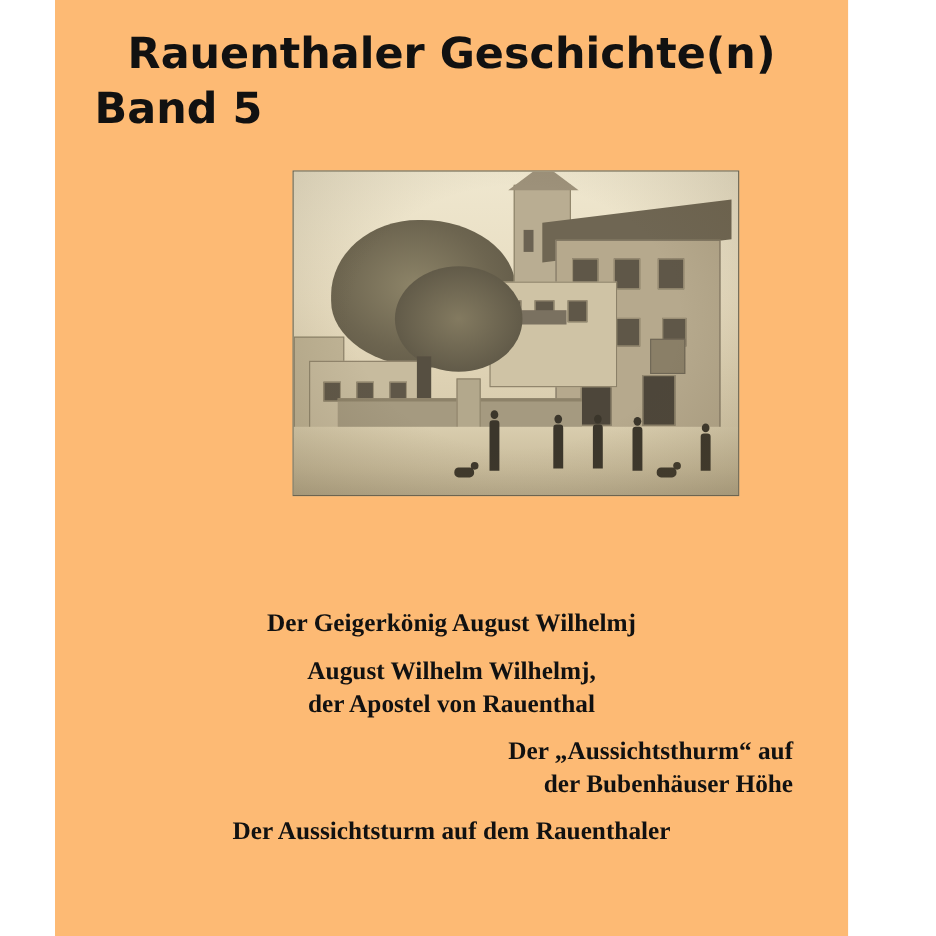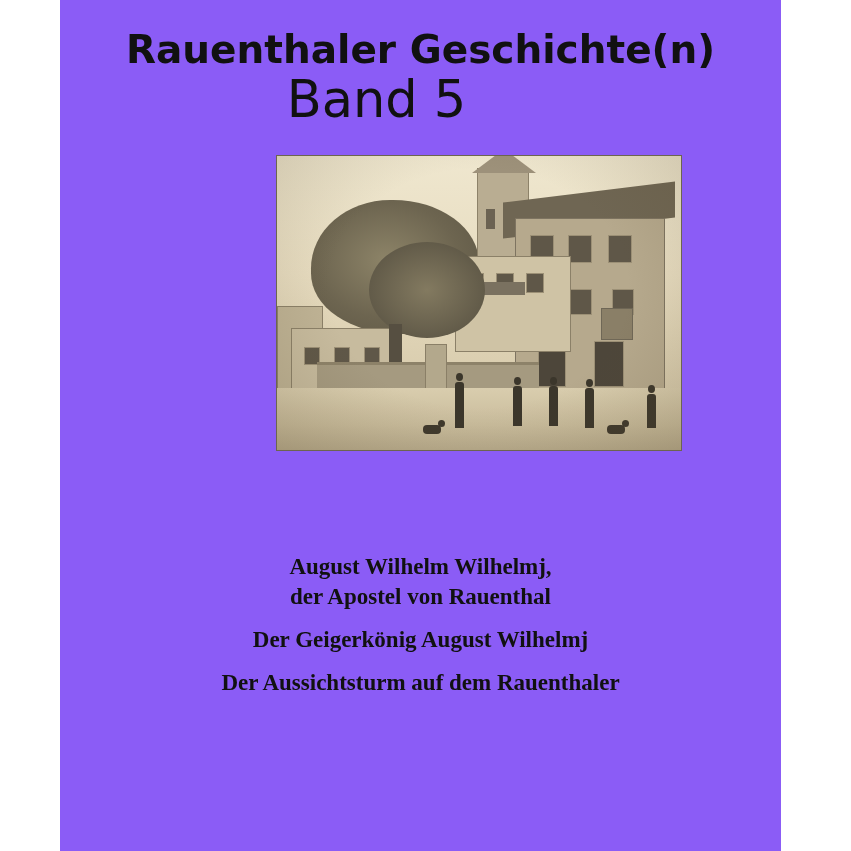--- a/index.html
+++ b/index.html
@@ -15,25 +15,25 @@
   #page {
     position: relative;
     width: 851px;
     height: 851px;
     background: #ffffff;
   }
 
   
   #cover {
     position: absolute;
-    left: 60px;
+    left: 50px;
     top: 0px;
     width: 721px;
     height: 851px;
-    background: #8b5cf6;
+    background: #fdba74;
     box-sizing: border-box;
     overflow: hidden;
   }
 
   
   #title-block {
     position: absolute;
     left: 0;
     top: 26px;
     width: 100%;
@@ -46,25 +46,25 @@
     font-family: "DejaVu Sans", sans-serif;
     font-weight: bold;
     font-size: 39px;
     line-height: 48px;
     color: #111111;
     letter-spacing: 0px;
   }
 
   .title-line-2 {
     font-family: "DejaVu Sans", sans-serif;
-    font-weight: normal;
-    font-size: 51px;
+    font-weight: bold;
+    font-size: 39px;
     line-height: 52px;
     color: #111111;
-    text-align: center;
+    text-align: left;
     padding-right: 88px;
   }
 
   
   #photo-wrap {
     position: absolute;
     left: 216px;
     top: 155px;
     width: 406px;
     height: 296px;
@@ -389,28 +389,32 @@
         <div class="dog" style="left:330px;"></div>
 
         <div class="vignette"></div>
       </div>
     </div>
 
 
     <div id="subtitles">
 
       <div class="sub-item align-center">
+        <span class="ln">Der Geigerkönig August Wilhelmj</span>
+      </div>
+
+      <div class="sub-item align-center">
         <span class="ln">August Wilhelm Wilhelmj,</span>
         <span class="ln">der Apostel von Rauenthal</span>
       </div>
 
-      <div class="sub-item align-center">
-        <span class="ln">Der Geigerkönig August Wilhelmj</span>
+      <div class="sub-item align-right">
+        <span class="ln">Der „Aussichtsthurm“ auf</span>
+        <span class="ln">der Bubenhäuser Höhe</span>
       </div>
-
 
       <div class="sub-item align-center">
         <span class="ln">Der Aussichtsturm auf dem Rauenthaler</span>
       </div>
 
     </div>
 
   </div>
 </div>
 

